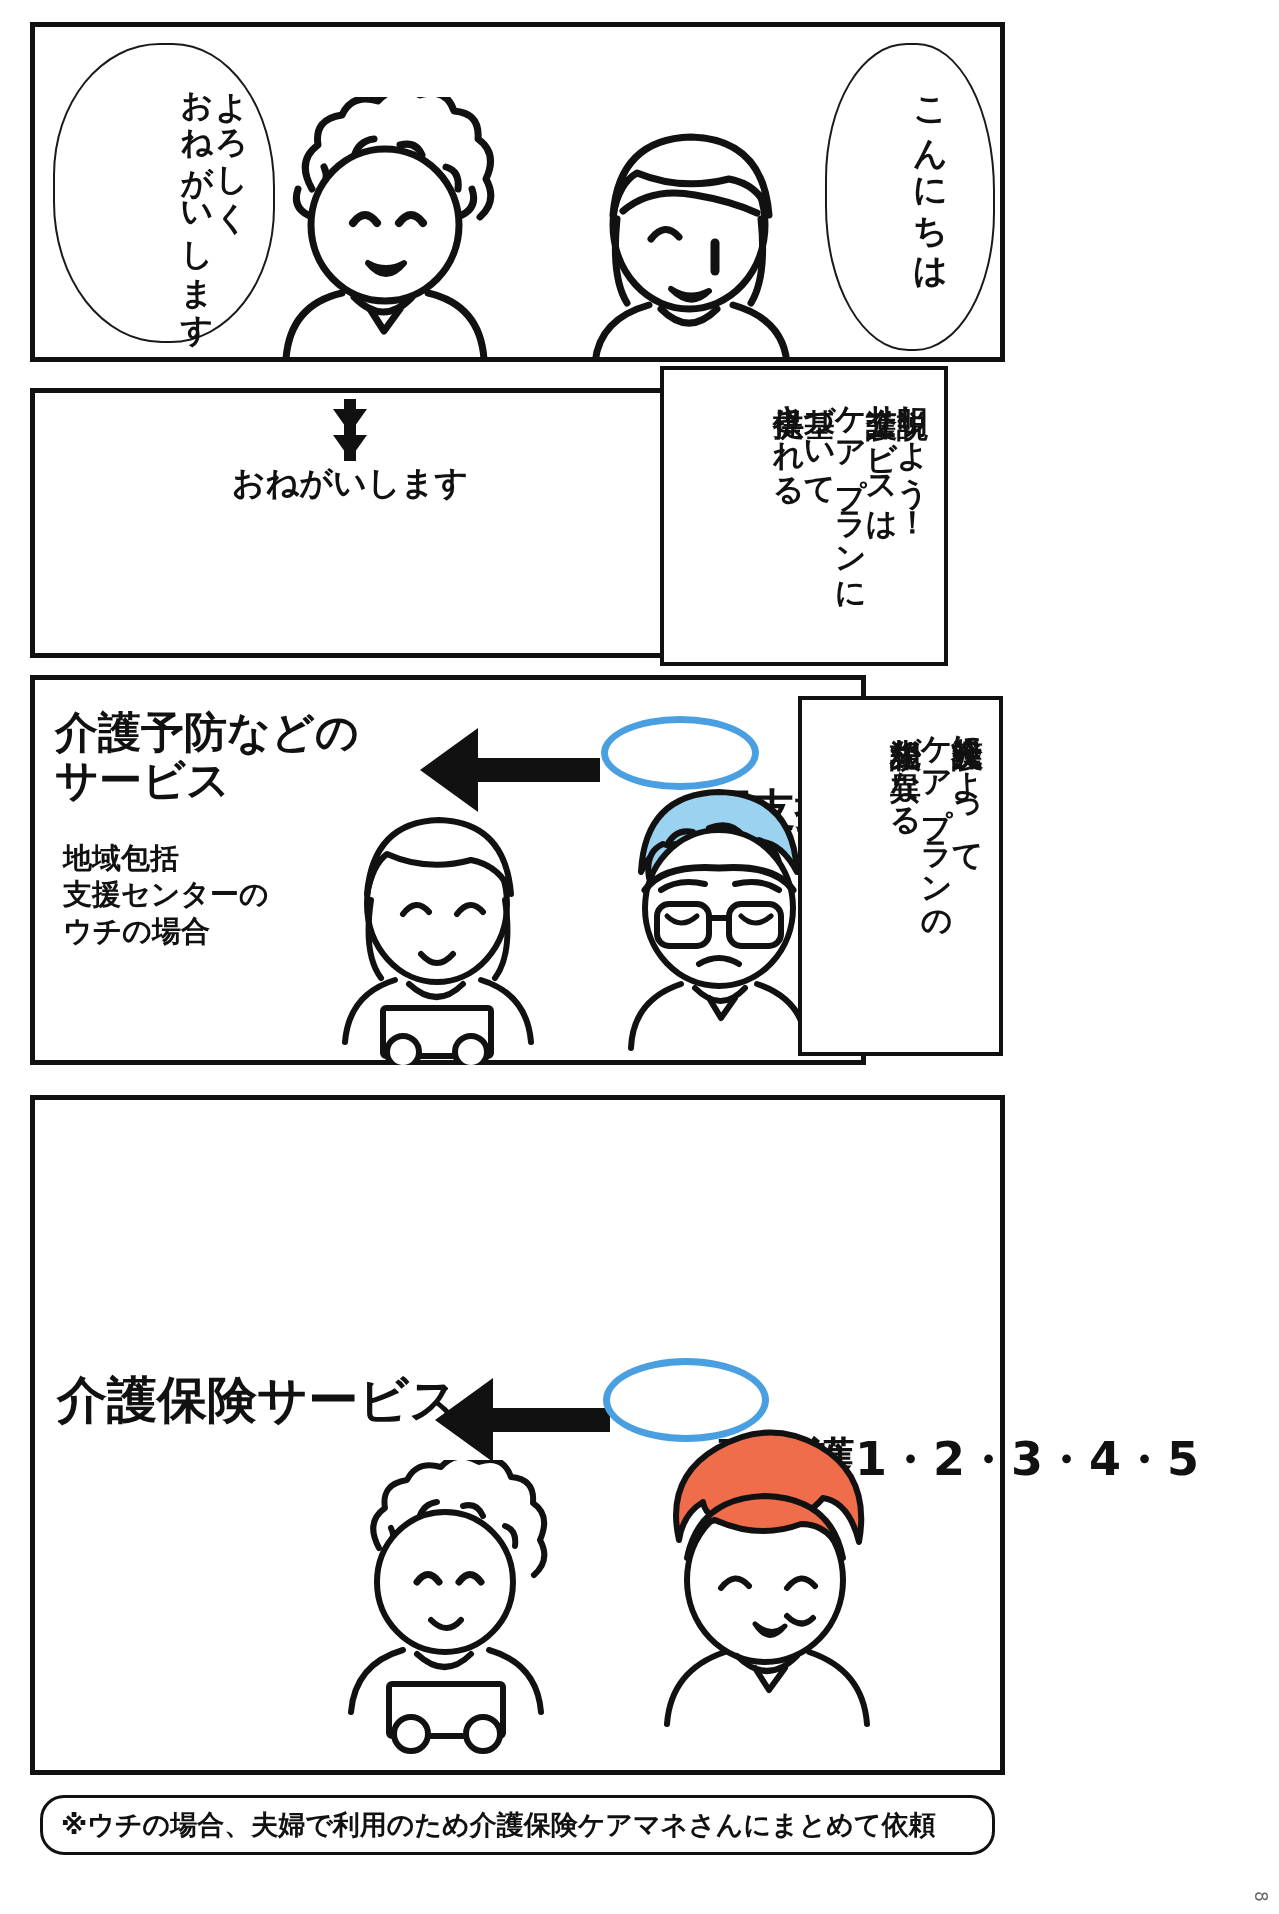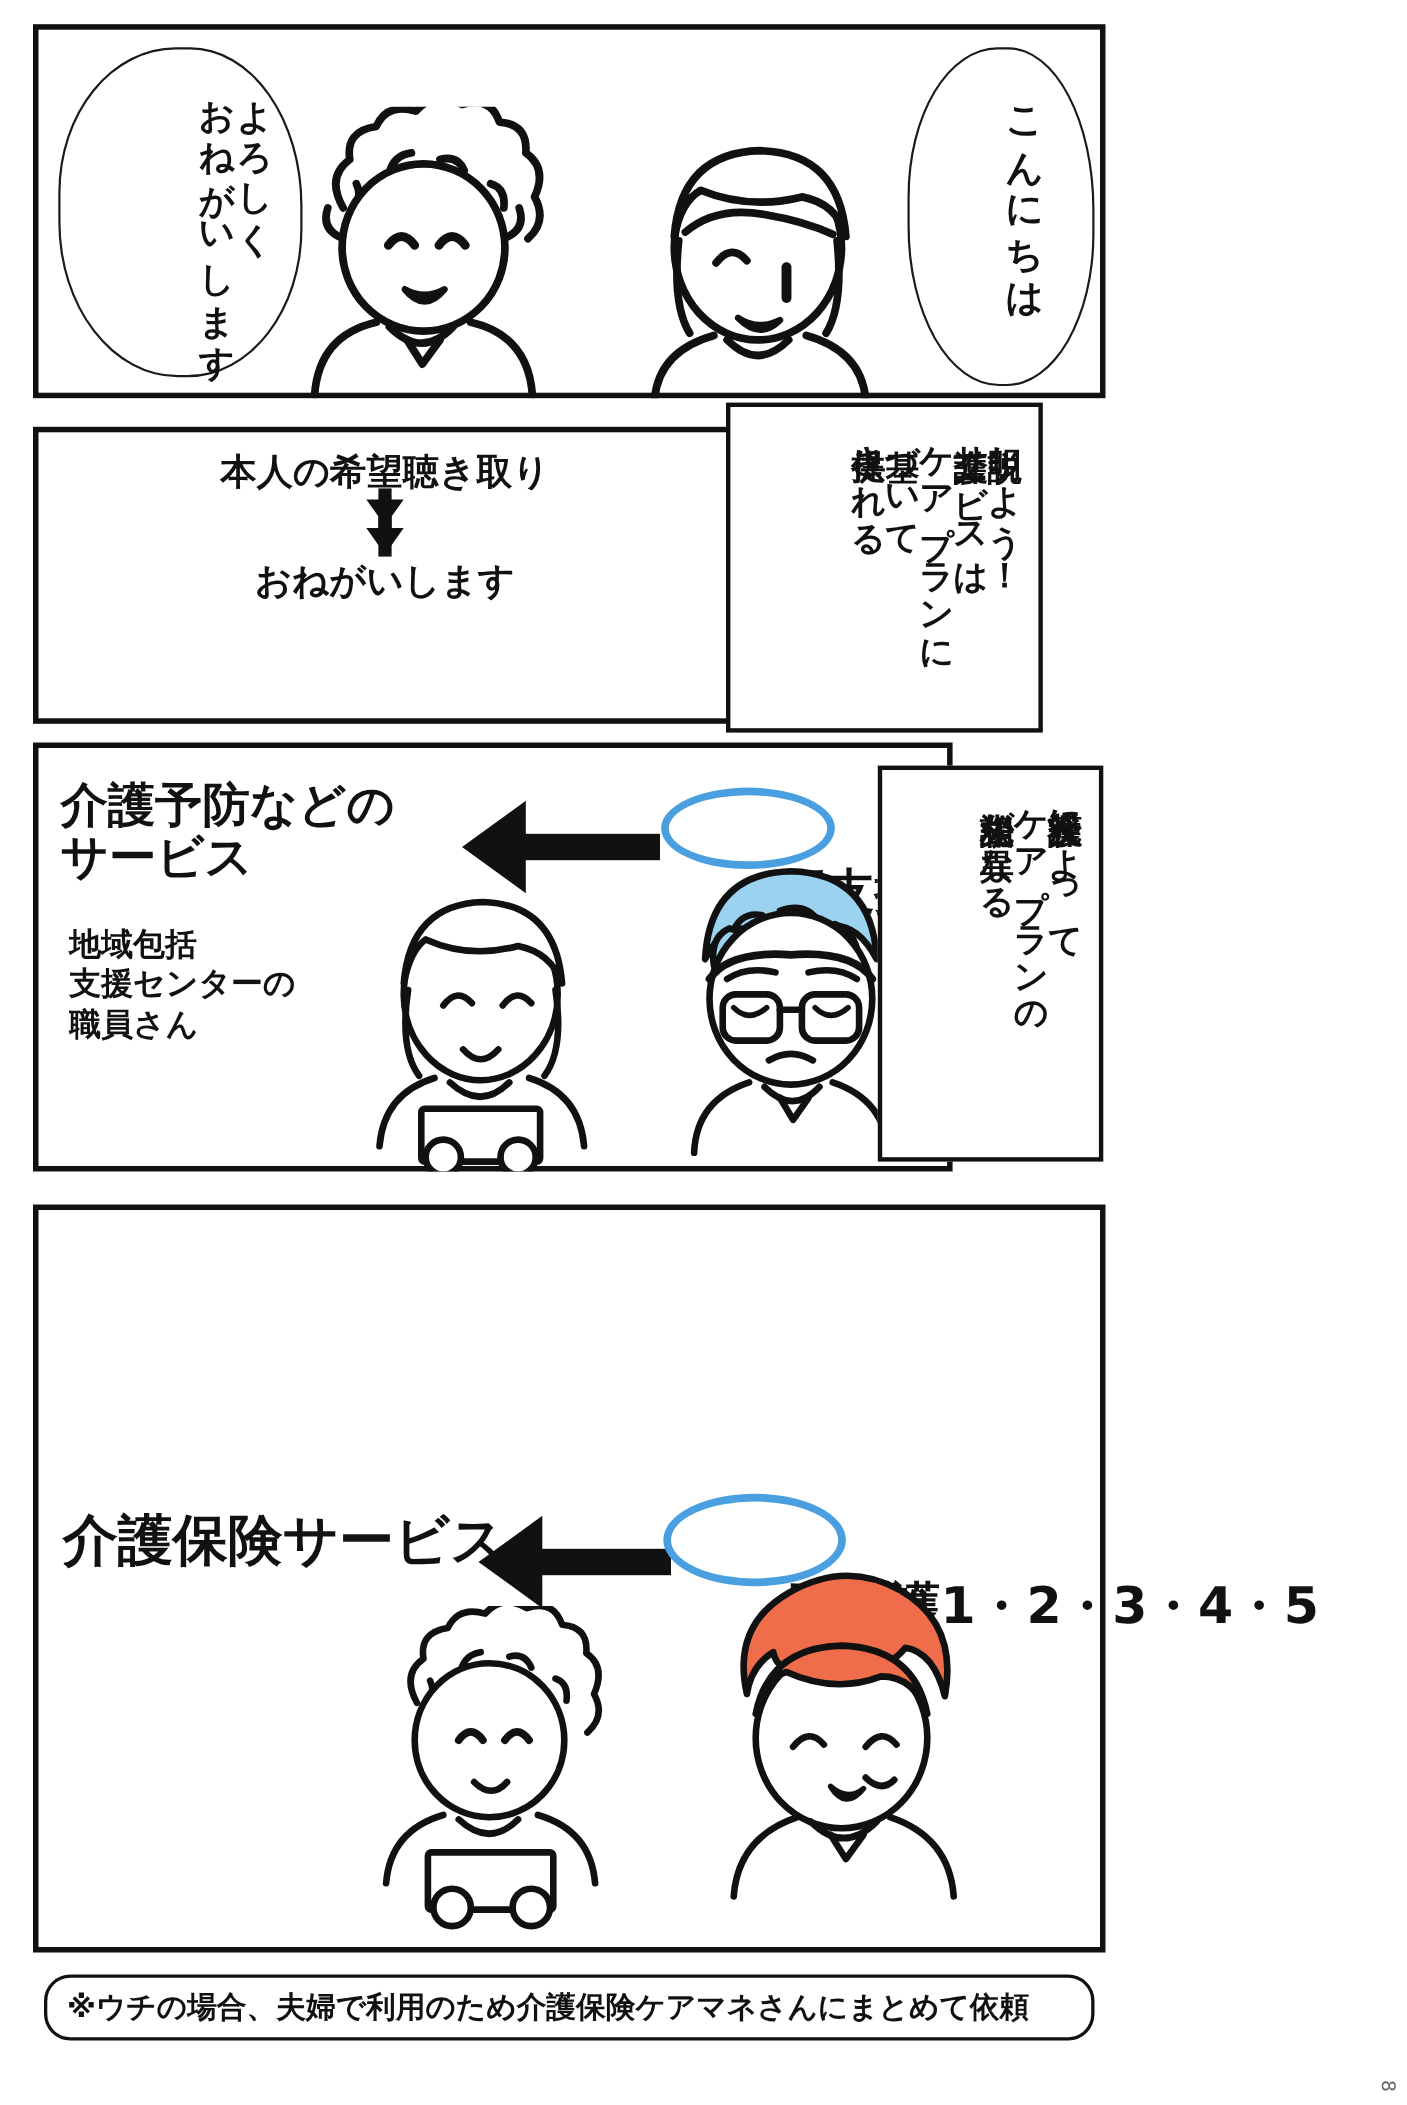--- a/index.html
+++ b/index.html
@@ -212,21 +212,20 @@
       </svg>
     </div>
 
     <div class="bubble bubble-cloud" style="left:790px; top:16px; width:170px; height:308px;">
       <div class="vtext" style="position:absolute; right:44px; top:30px; height:240px; font-size:34px;">こんにちは</div>
     </div>
   </div>
 
   <div class="panel" style="left:30px; top:388px; width:640px; height:270px;">
     <div class="flow" style="left:0; top:14px; width:100%; font-size:33px;">
-      <div class="flow-row">本人の希望聴き取り</div>
       <div class="arrow-down"></div>
       <div class="arrow-down"></div>
       <div class="flow-row">おねがいします</div>
     </div>
   </div>
 
   <div class="callout" style="left:660px; top:366px; width:288px; height:300px;">
     <div class="vcol" style="font-size:31px; height:250px;">説明しよう！</div>
     <div class="vcol" style="font-size:31px; height:250px;">介護サービスは</div>
     <div class="vcol" style="font-size:31px; height:250px;">ケアプランに</div>
@@ -234,21 +233,21 @@
     <div class="vcol" style="font-size:31px; height:250px;">提供される</div>
   </div>
 
   <div class="panel" style="left:30px; top:675px; width:836px; height:390px;">
 
     <div class="heading" style="left:20px; top:28px; font-size:43px;">介護予防などの
 サービス</div>
 
     <div class="label-block" style="left:28px; top:160px; font-size:29px;">地域包括
 支援センターの
-職員さん</div>
+ウチの場合</div>
 
     <div class="big-arrow" style="left:385px; top:48px; width:180px; height:84px;">
       <div class="head"></div>
       <div class="shaft" style="left:56px; top:30px; width:124px; height:24px;"></div>
     </div>
 
     <div class="grade-label" style="left:580px; top:50px; font-size:44px;">
       <span>要支援1・2</span>
     </div>
     <div class="ellipse-hl" style="left:566px; top:36px; width:158px; height:74px;"></div>

